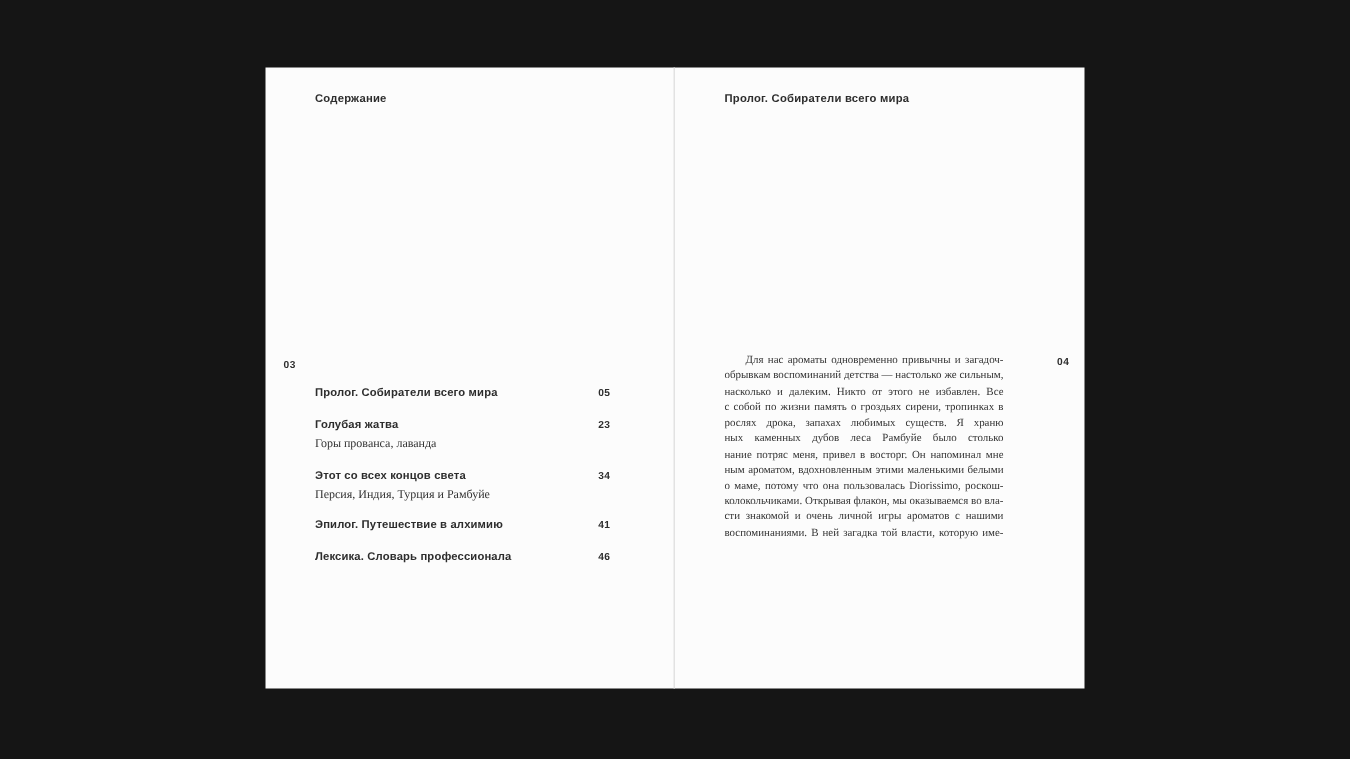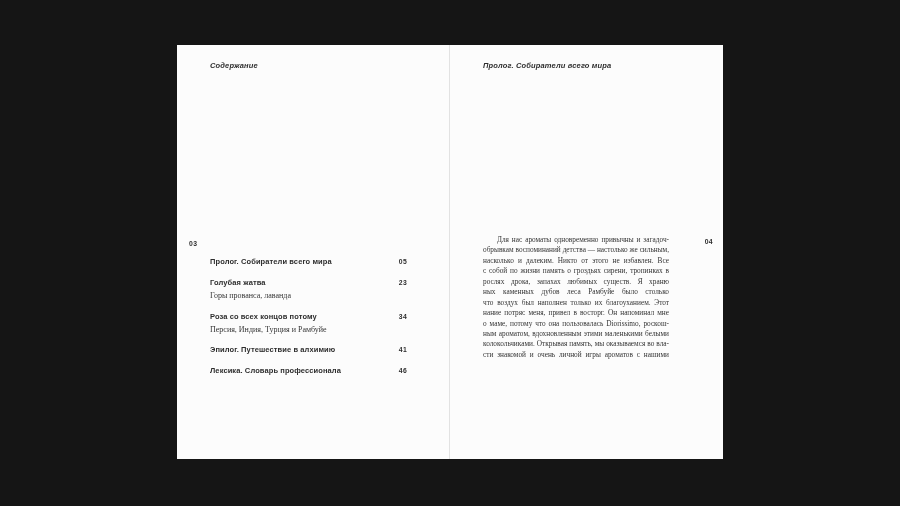--- a/index.html
+++ b/index.html
@@ -37,21 +37,20 @@
   .page.right{left:273px;}
   .running-head{
     position:absolute;
     left:33px;top:16px;
     font-family:"Liberation Sans",sans-serif;
     font-weight:bold;
     font-size:7.5px;
     line-height:9px;
     letter-spacing:0.15px;
     color:var(--ink);
-    font-style:italic;
   }
   .folio{
     position:absolute;
     font-family:"Liberation Sans",sans-serif;
     font-weight:bold;
     font-size:6.8px;
     letter-spacing:0.4px;
     color:var(--ink);
   }
   .folio-left{left:12px;top:195px;}
@@ -127,21 +126,21 @@
   <div class="toc-entry">
     <div class="toc-row">
       <span class="toc-title">Голубая жатва</span>
       <span class="toc-page">23</span>
     </div>
     <div class="toc-subtitle">Горы прованса, лаванда</div>
   </div>
 
   <div class="toc-entry">
     <div class="toc-row">
-      <span class="toc-title">Роза со всех концов потому</span>
+      <span class="toc-title">Этот со всех концов света</span>
       <span class="toc-page">34</span>
     </div>
     <div class="toc-subtitle">Персия, Индия, Турция и Рамбуйе</div>
   </div>
 
   <div class="toc-entry">
     <div class="toc-row">
       <span class="toc-title">Эпилог. Путешествие в алхимию</span>
       <span class="toc-page">41</span>
     </div>
@@ -163,22 +162,22 @@
   <div class="page right">
     <div class="running-head">Пролог. Собиратели всего мира</div>
     <div class="folio folio-right">04</div>
     <div class="body-text">
         <div class="body-line first">Для нас ароматы одновременно привычны и загадоч-</div>
         <div class="body-line">обрывкам воспоминаний детства — настолько же сильным,</div>
         <div class="body-line">насколько и далеким. Никто от этого не избавлен. Все несут</div>
         <div class="body-line">с собой по жизни память о гроздьях сирени, тропинках в за-</div>
         <div class="body-line">рослях дрока, запахах любимых существ. Я храню воспоми-</div>
         <div class="body-line">ных каменных дубов леса Рамбуйе было столько ландышей,</div>
-        <div class="body-line">что воздух был наполнен только их благоуханием. Этот</div>
         <div class="body-line">нание потряс меня, привел в восторг. Он напоминал мне</div>
+        <div class="body-line">ным ароматом, вдохновленным этими маленькими белыми</div>
         <div class="body-line">о маме, потому что она пользовалась Diorissimo, роскош-</div>
-        <div class="body-line">ным ароматом, вдохновленным этими маленькими белыми</div>
-        <div class="body-line">колокольчиками. Открывая память, мы оказываемся во вла-</div>
+        <div class="body-line">колокольчиками. Открывая флакон, мы оказываемся во вла-</div>
         <div class="body-line">сти знакомой и очень личной игры ароматов с нашими</div>
+        <div class="body-line">воспоминаниями. В ней загадка той власти, которую име-</div>
       </div>
   </div>
 
 </div>
 
 </body></html>

